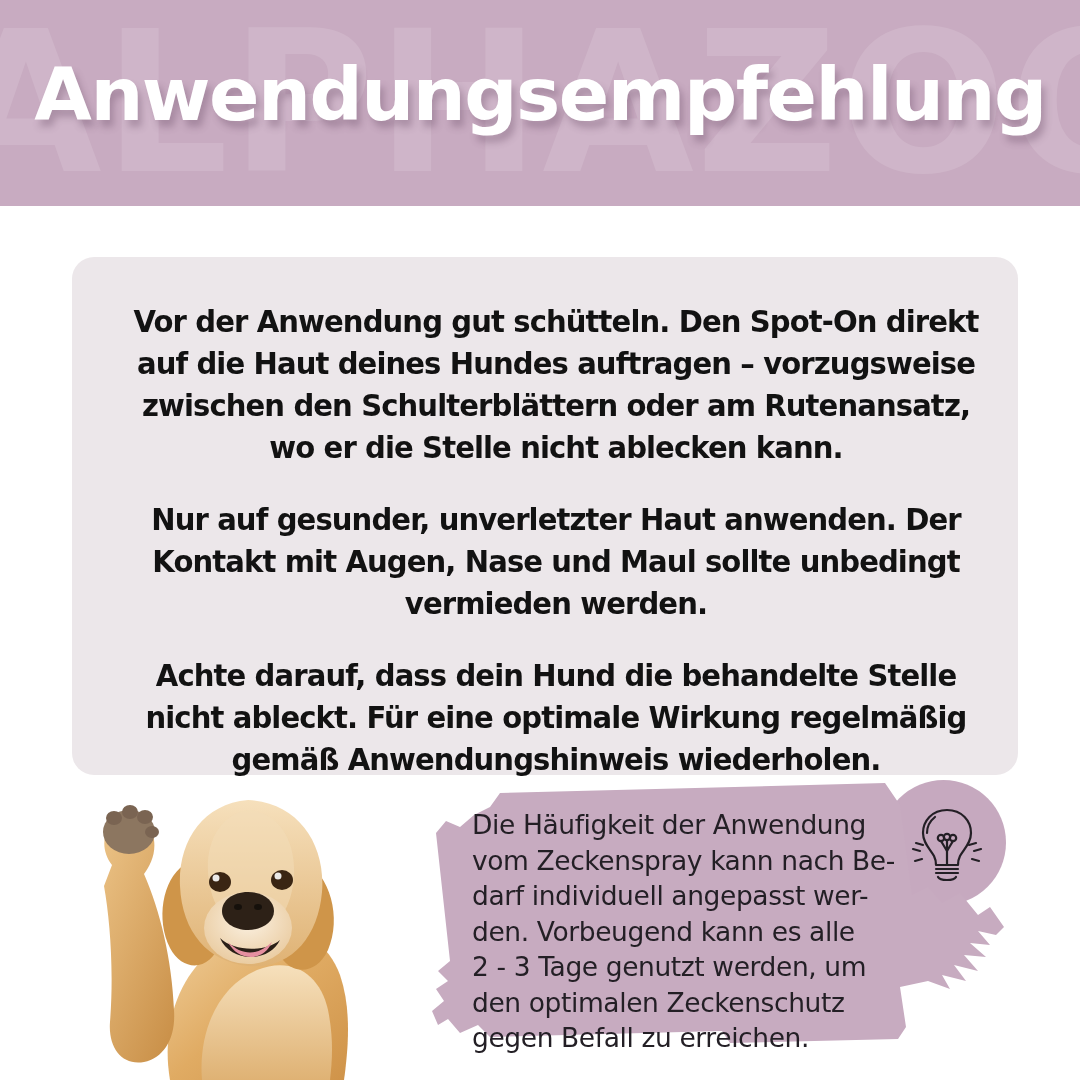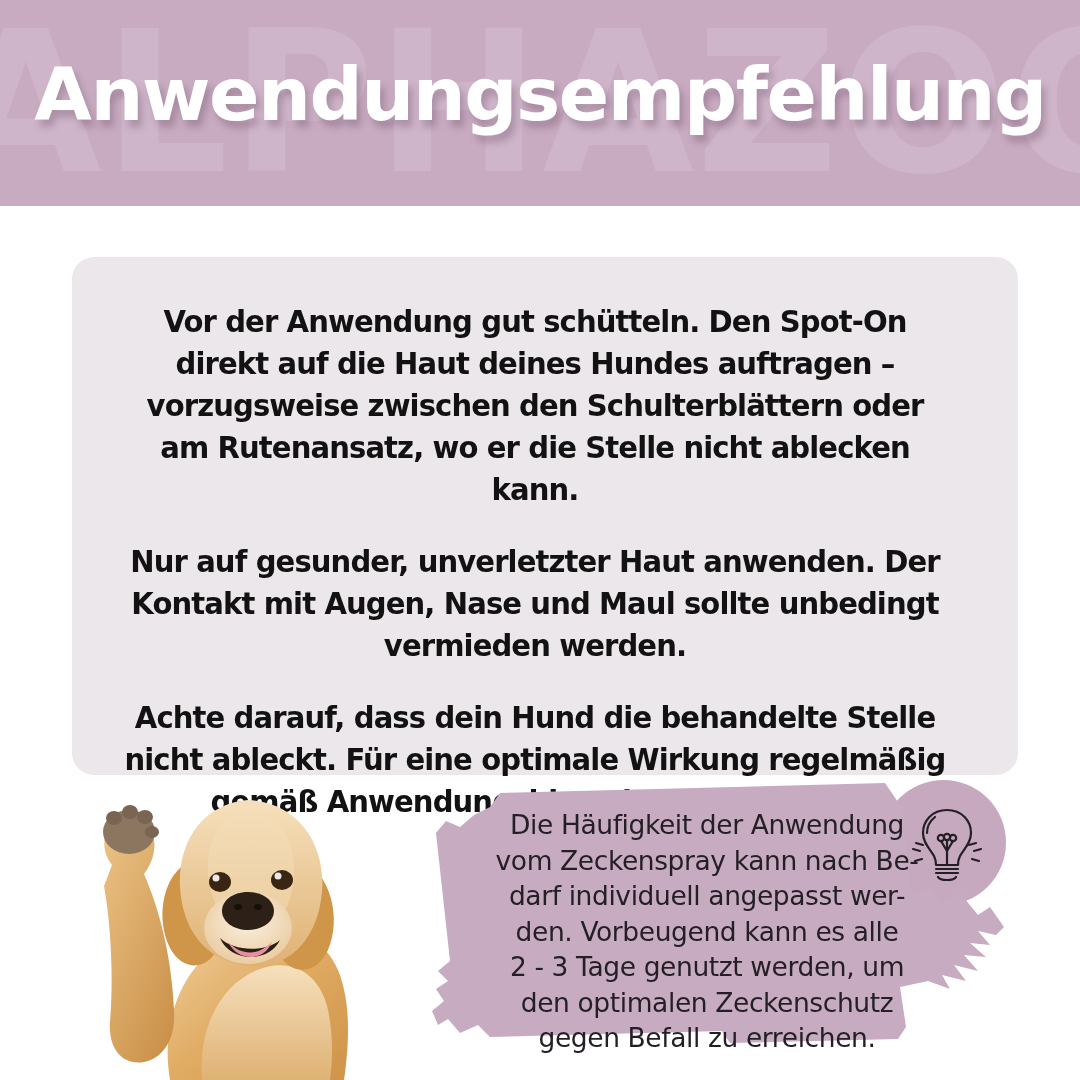--- a/index.html
+++ b/index.html
@@ -60,21 +60,21 @@
   
   .content-card {
     position: absolute;
     left: 72px;
     top: 257px;
     width: 946px;
     height: 518px;
     background: #ece7ea;
     border-radius: 22px;
     box-sizing: border-box;
-    padding: 44px 66px 0 46px;
+    padding: 44px 24px 0 46px;
   }
   .para {
     font-family: "DejaVu Sans", sans-serif;
     font-weight: bold;
     font-size: 29.5px;
     line-height: 42px;
     letter-spacing: -0.9px;
     color: #121212;
     text-align: center;
     margin: 0 0 30px 0;
@@ -128,21 +128,20 @@
     position: absolute;
     left: 42px;
     top: 32px;
     width: 470px;
     font-family: "DejaVu Sans", sans-serif;
     font-weight: normal;
     font-size: 26.5px;
     line-height: 35.5px;
     letter-spacing: -0.4px;
     color: #231f25;
-    text-align: center;
     white-space: pre-line;
   }
 </style>
 </head>
 <body>
 
 <div class="header-band">
   <div class="header-watermark">ALPHAZOO</div>
   <div class="header-title">Anwendungsempfehlung</div>
 </div>

